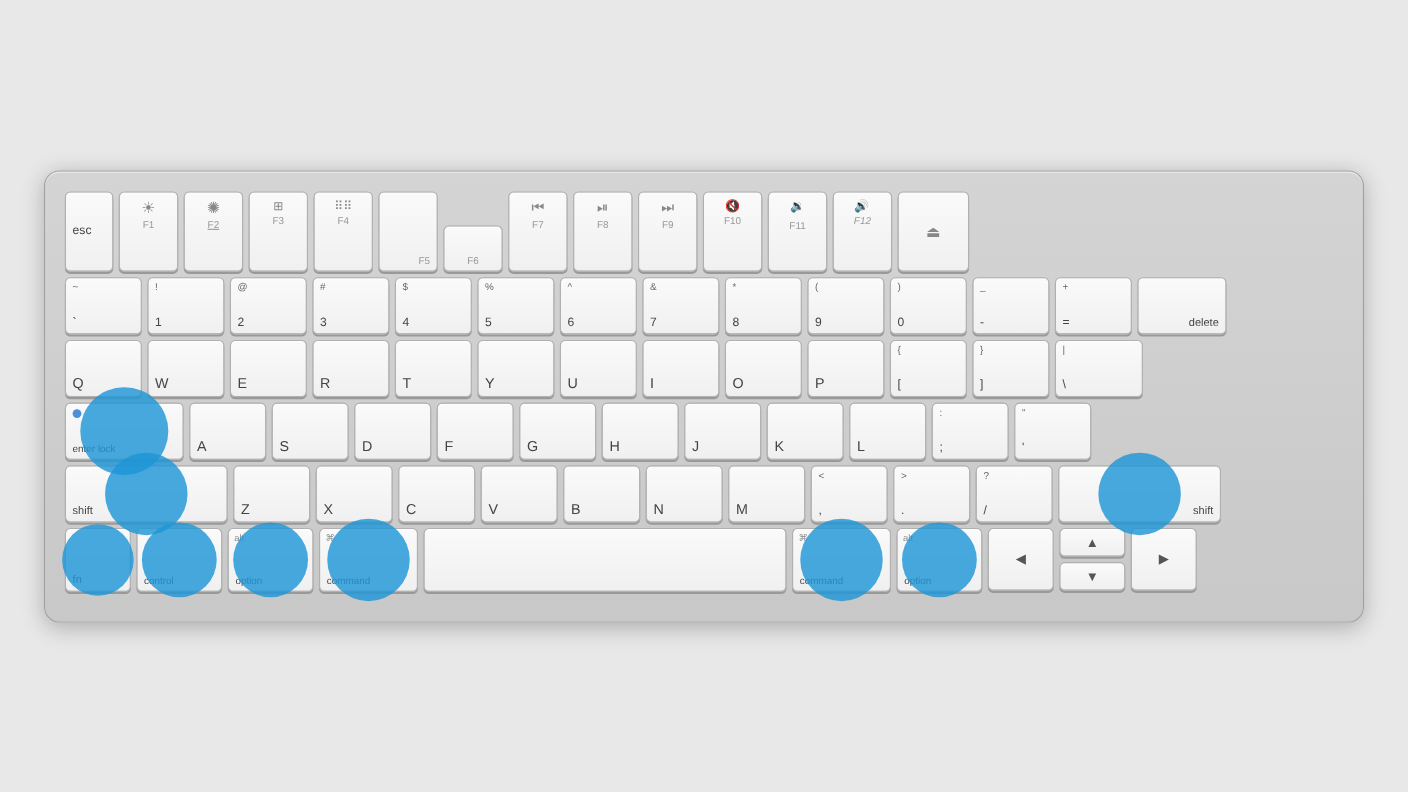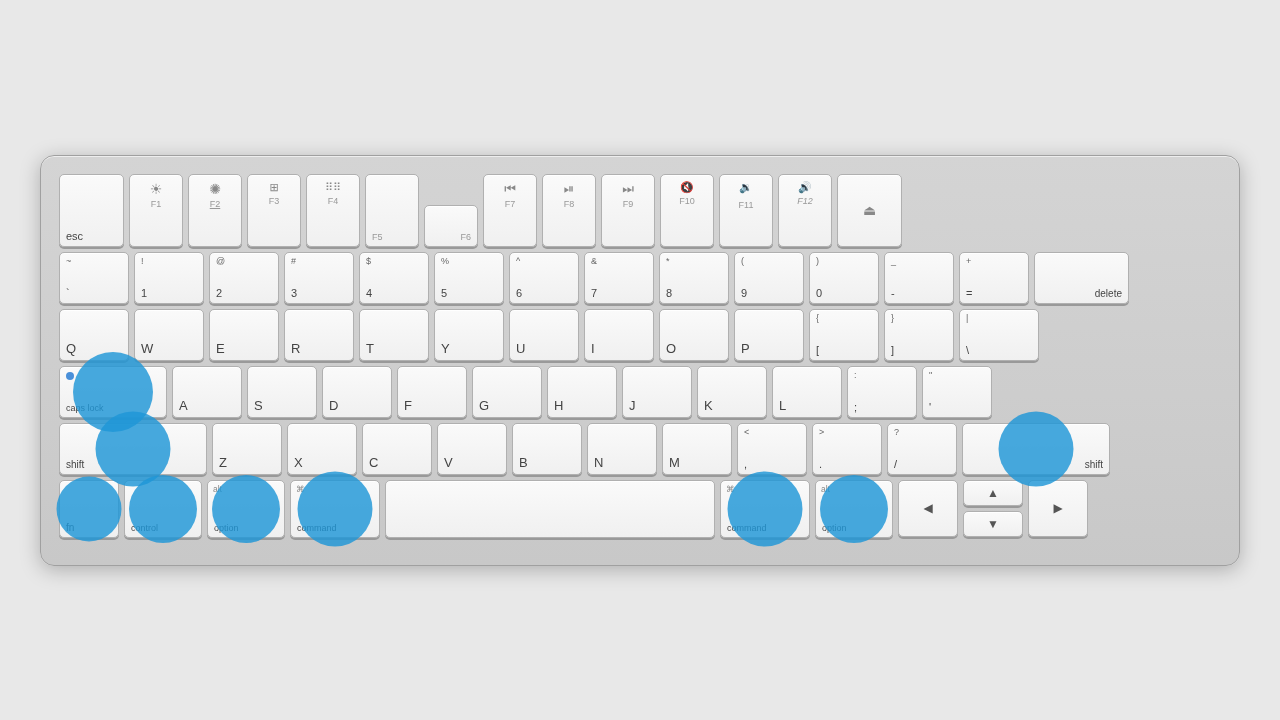--- a/index.html
+++ b/index.html
@@ -69,36 +69,36 @@
 
     .key .fn-label {
       font-size: 8.5px;
       color: #888;
       position: absolute;
       top: 3px;
       left: 5px;
     }
 
     
-    .w-esc { width: 65px; }
+    .w-esc { width: 44px; justify-content: center; }
     .w-fn { width: 54px; }
     .w-std { width: 70px; }
     .w-tab { width: 95px; }
     .w-caps { width: 108px; }
     .w-enter { width: 134px; }
     .w-shift-l { width: 148px; }
     .w-shift-r { width: 148px; }
     .w-fn-key { width: 60px; }
     .w-ctrl { width: 78px; }
     .w-opt { width: 78px; }
     .w-cmd-l { width: 90px; }
     .w-space { width: 330px; }
     .w-cmd-r { width: 90px; }
     .w-arrow-sm { width: 60px; }
-    .w-delete { width: 95px; }
+    .w-delete { width: 81px; }
     .w-backslash { width: 80px; }
     .w-eject { width: 65px; }
 
     .h-fn-row { min-height: 42px; }
   </style>
 </head>
 <body>
 
 <div class="keyboard-container">
 
@@ -115,24 +115,24 @@
       <span style="font-size:9px;color:#999;margin-top:2px;text-decoration:underline;">F2</span>
     </div>
     <div class="key w-fn h-fn-row" style="align-items:center;justify-content:flex-start;flex-direction:column;padding-top:6px;">
       <span style="font-size:11px;color:#888;">⊞</span>
       <span style="font-size:9px;color:#999;margin-top:2px;">F3</span>
     </div>
     <div class="key w-fn h-fn-row" style="align-items:center;justify-content:flex-start;flex-direction:column;padding-top:6px;">
       <span style="font-size:11px;color:#888;">⠿⠿</span>
       <span style="font-size:9px;color:#999;margin-top:2px;">F4</span>
     </div>
-    <div class="key w-fn h-fn-row" style="align-items:flex-start;justify-content:flex-start;flex-direction:column;padding-top:22px;">
+    <div class="key w-fn h-fn-row" style="align-items:flex-end;justify-content:flex-start;flex-direction:column;padding-top:22px;">
       <span style="font-size:9px;color:#999;margin-top:auto;">F5</span>
     </div>
-    <div class="key w-fn h-fn-row" style="align-items:flex-end;justify-content:flex-start;flex-direction:column;padding-top:6px;margin-top:31px;">
+    <div class="key w-fn h-fn-row" style="align-items:center;justify-content:flex-start;flex-direction:column;padding-top:6px;margin-top:31px;">
       <span style="font-size:9px;color:#999;margin-top:auto;">F6</span>
     </div>
     <div class="key w-fn h-fn-row" style="align-items:center;justify-content:flex-start;flex-direction:column;padding-top:6px;">
       <span style="font-size:13px;color:#888;">⏮</span>
       <span style="font-size:9px;color:#999;margin-top:2px;">F7</span>
     </div>
     <div class="key w-fn h-fn-row" style="align-items:center;justify-content:flex-start;flex-direction:column;padding-top:6px;">
       <span style="font-size:13px;color:#888;">⏯</span>
       <span style="font-size:9px;color:#999;margin-top:2px;">F8</span>
     </div>
@@ -256,21 +256,21 @@
     </div>
     <div class="key w-backslash">
       <span class="top-label">|</span>
       <span class="bottom-label">\</span>
     </div>
   </div>
 
   <div class="key-row">
     <div class="key w-caps" style="position:relative;">
       <span style="position:absolute;top:5px;left:6px;width:8px;height:8px;border-radius:50%;background:#4a90d9;display:block;"></span>
-      <span class="bottom-label" style="font-size:9px;">caps lock</span>
+      <span class="bottom-label" style="font-size:9px;">enter lock</span>
 
       <div style="position:absolute;top:50%;left:50%;transform:translate(-50%,-50%);width:80px;height:80px;border-radius:50%;background:rgba(30,150,215,0.82);z-index:5;"></div>
     </div>
     <div class="key w-std">
         <span class="single-label">A</span>
       </div>
     <div class="key w-std">
         <span class="single-label">S</span>
       </div>
     <div class="key w-std">

